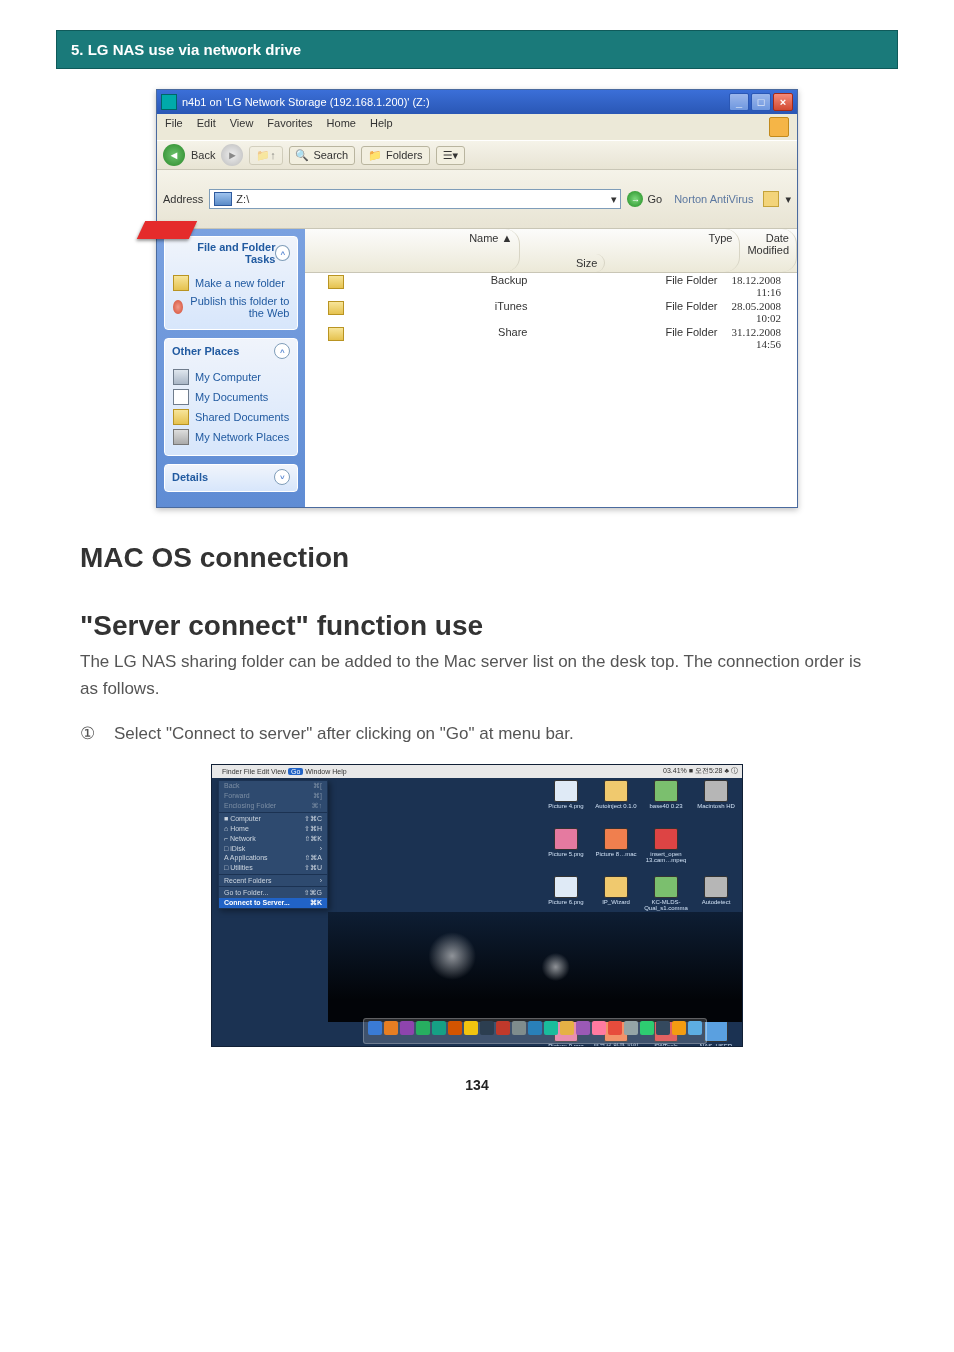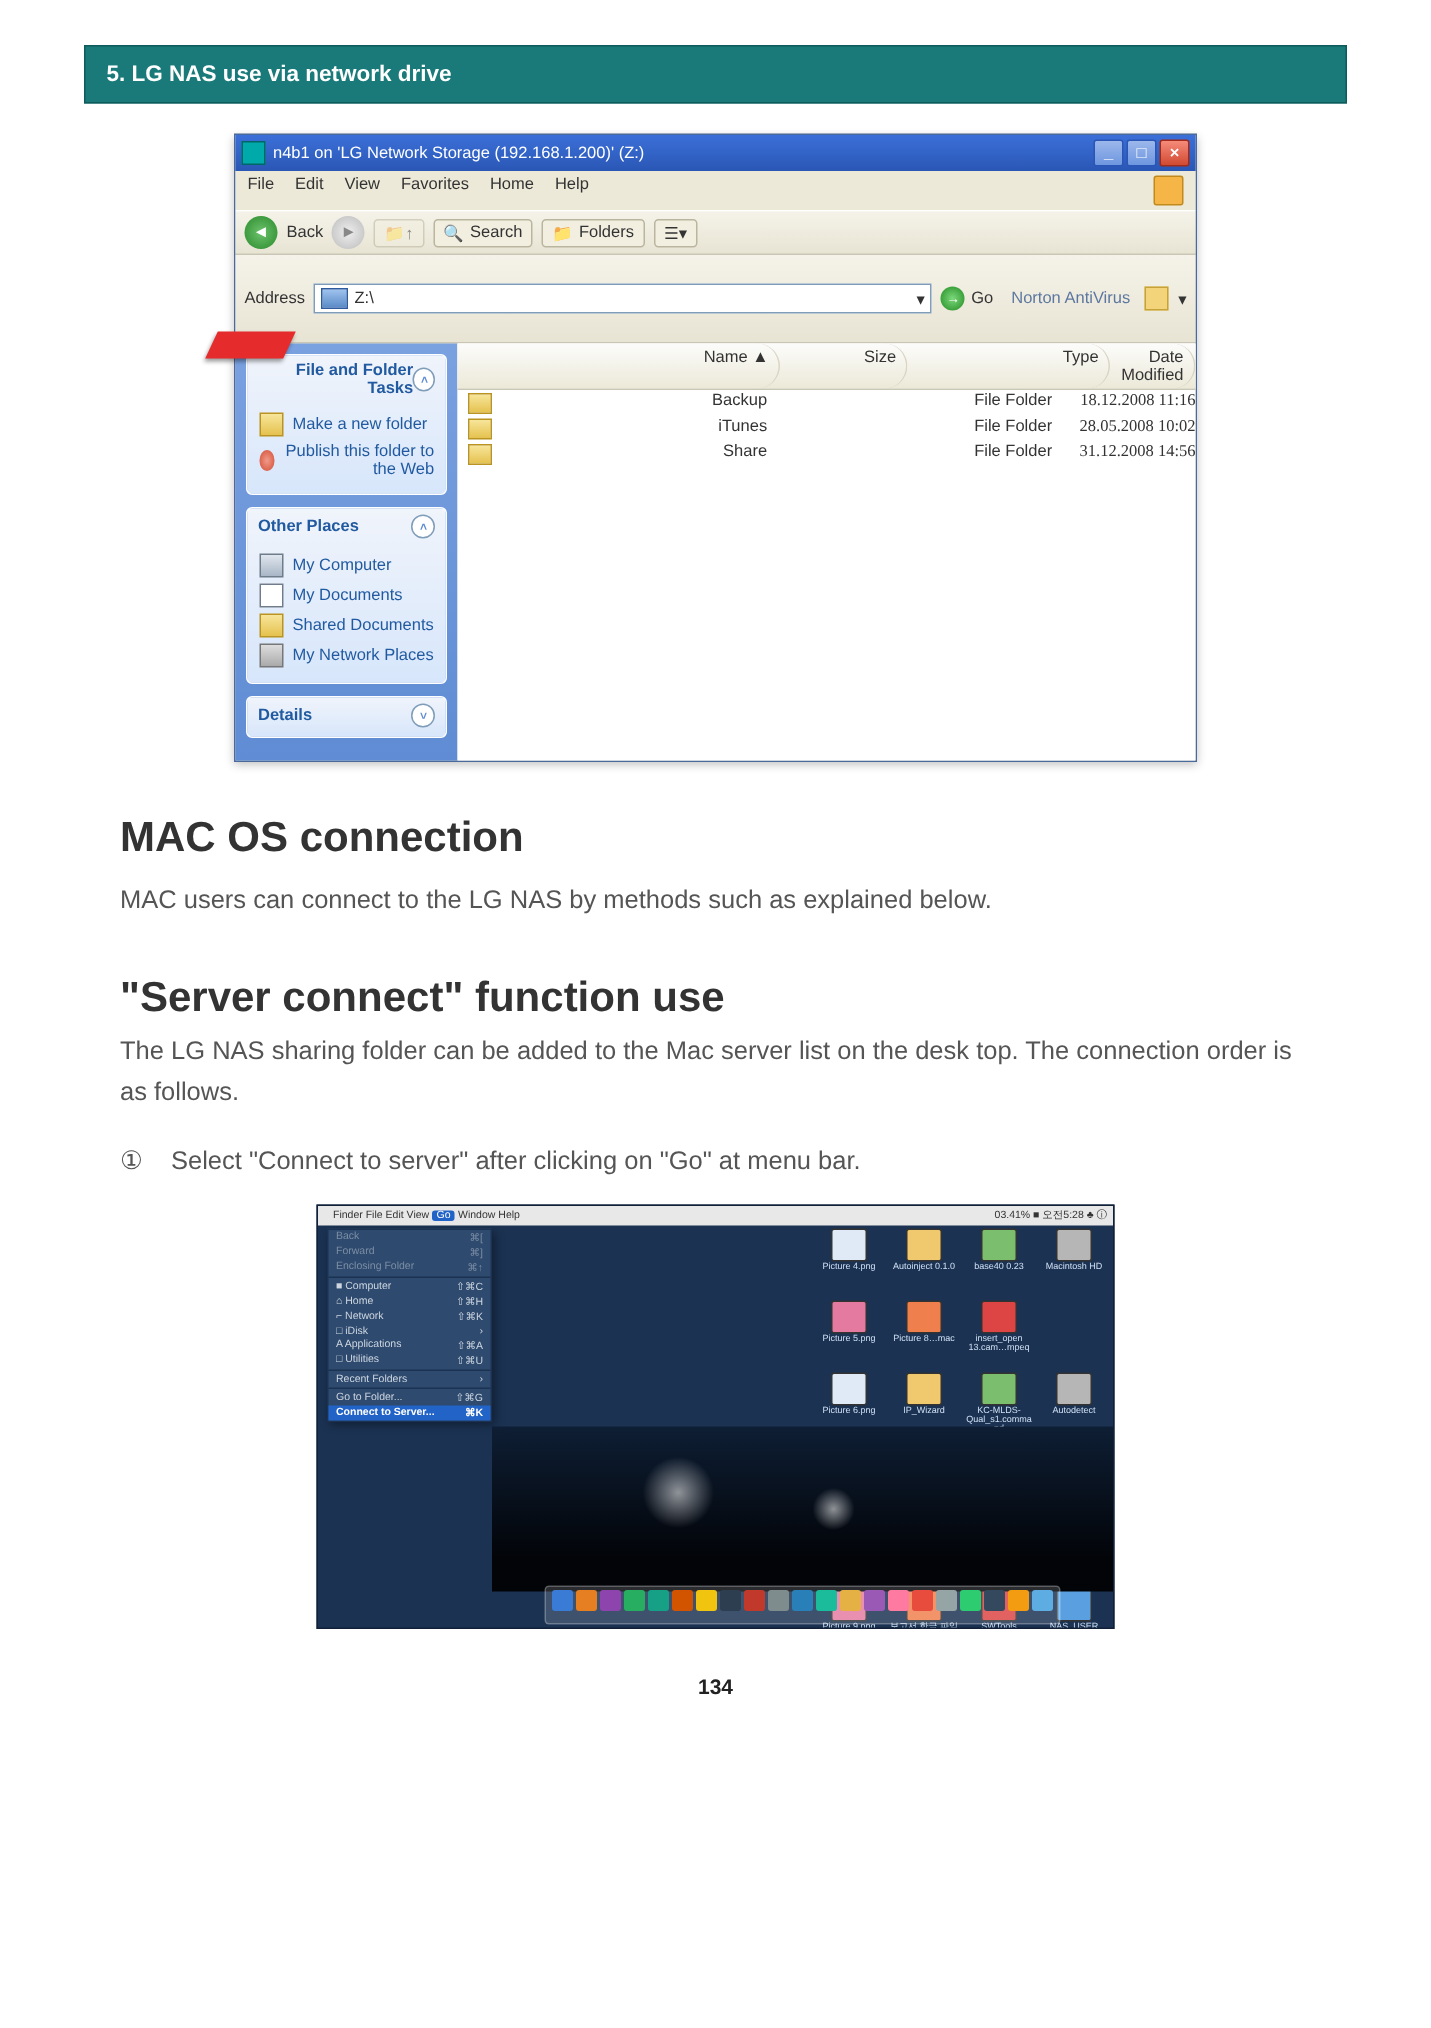--- a/index.html
+++ b/index.html
@@ -110,22 +110,22 @@
   .panel-b .itm{ display:flex; align-items:center; gap:6px; color:#215aa0; padding:2px 0;}
   .panel-b .itm .ic{ width:14px;height:14px;}
   .panel-b .itm .ic.fold{ background:linear-gradient(#f7e59a,#e5c24f); border:1px solid #b99422;}
   .panel-b .itm .ic.red{ background:radial-gradient(#f19a8a,#d24a32); border-radius:50%;}
   .panel-b .itm .ic.mon{ background:linear-gradient(#dfe6ee,#a9b6c6); border:1px solid #6f7c8c;}
   .panel-b .itm .ic.doc{ background:#fff;border:1px solid #6f7c8c;}
   .panel-b .itm .ic.net{ background:linear-gradient(#ddd,#aaa); border:1px solid #777;}
   .list-area{ flex:1; background:#fff; position:relative;}
   .columns{ display:flex; background:linear-gradient(#fcfcfb,#ece9d8); border-bottom:1px solid #c9c6b6;}
   .columns span{ padding:3px 7px; border-right:1px solid #d8d5c5; color:#333;border-radius:15px;}
-  .c-name{flex:0 0 200px;} .c-size{flex:0 0 70px;} .c-type{flex:0 0 120px;} .c-date{flex:1;}
-  .row{ display:flex; padding:1px 0; color:#333;}
+  .c-name{flex:0 0 200px;} .c-size{flex:0 0 70px;margin-top:25px;} .c-type{flex:0 0 120px;} .c-date{flex:1;}
+  .row{ display:flex; padding:1px 16px; color:#333;}
   .row .ic{ width:14px;height:12px; background:linear-gradient(#f7e59a,#e5c24f); border:1px solid #b99422; margin:1px 5px 0 7px;}
   .row .rn{flex:0 0 178px;} .row .rs{flex:0 0 70px;} .row .rt{flex:0 0 120px;} .row .rd{flex:1;font-family:Liberation Serif, serif;}
   .task-overlay{ position:absolute; left:-16px; top:-8px; z-index:3; pointer-events:none;}
   .task-overlay .arrow{ width:52px;height:18px; background:#e52b2b; transform:skewX(-25deg); box-shadow:0 2px 3px rgba(0,0,0,.4);}
 
   
   .mac-wrap{ width:530px; margin:16px auto 0; background:#1b3252; border:1px solid #112036; }
   .mac-menu{ height:13px; background:#e8e8e8; display:flex; align-items:center; gap:6px; padding:0 4px; font-size:7px; color:#333;}
   .mac-menu .apple{ font-size:8px;}
   .mac-menu .right{ margin-left:auto; display:flex; gap:5px;}
@@ -292,21 +292,20 @@
               <span class="rt">File Folder</span>
               <span class="rd">31.12.2008 14:56</span>
             </div>
           </div>
       </div>
     </div>
   </div>
 
   <div class="section">
     <h2 class="section-title">MAC OS connection</h2>
-    <p class="body">MAC users can connect to the LG NAS by methods such as explained below.</p>
   </div>
 
   <div class="section" style="margin-top:36px;">
     <h2 class="section-title small-gap">"Server connect" function use</h2>
     <p class="body">The LG NAS sharing folder can be added to the Mac server list on the desk top. The connection order is as follows.</p>
     <ol class="steps">
       <li data-marker="①">Select "Connect to server" after clicking on "Go" at menu bar.</li>
     </ol>
   </div>
 

